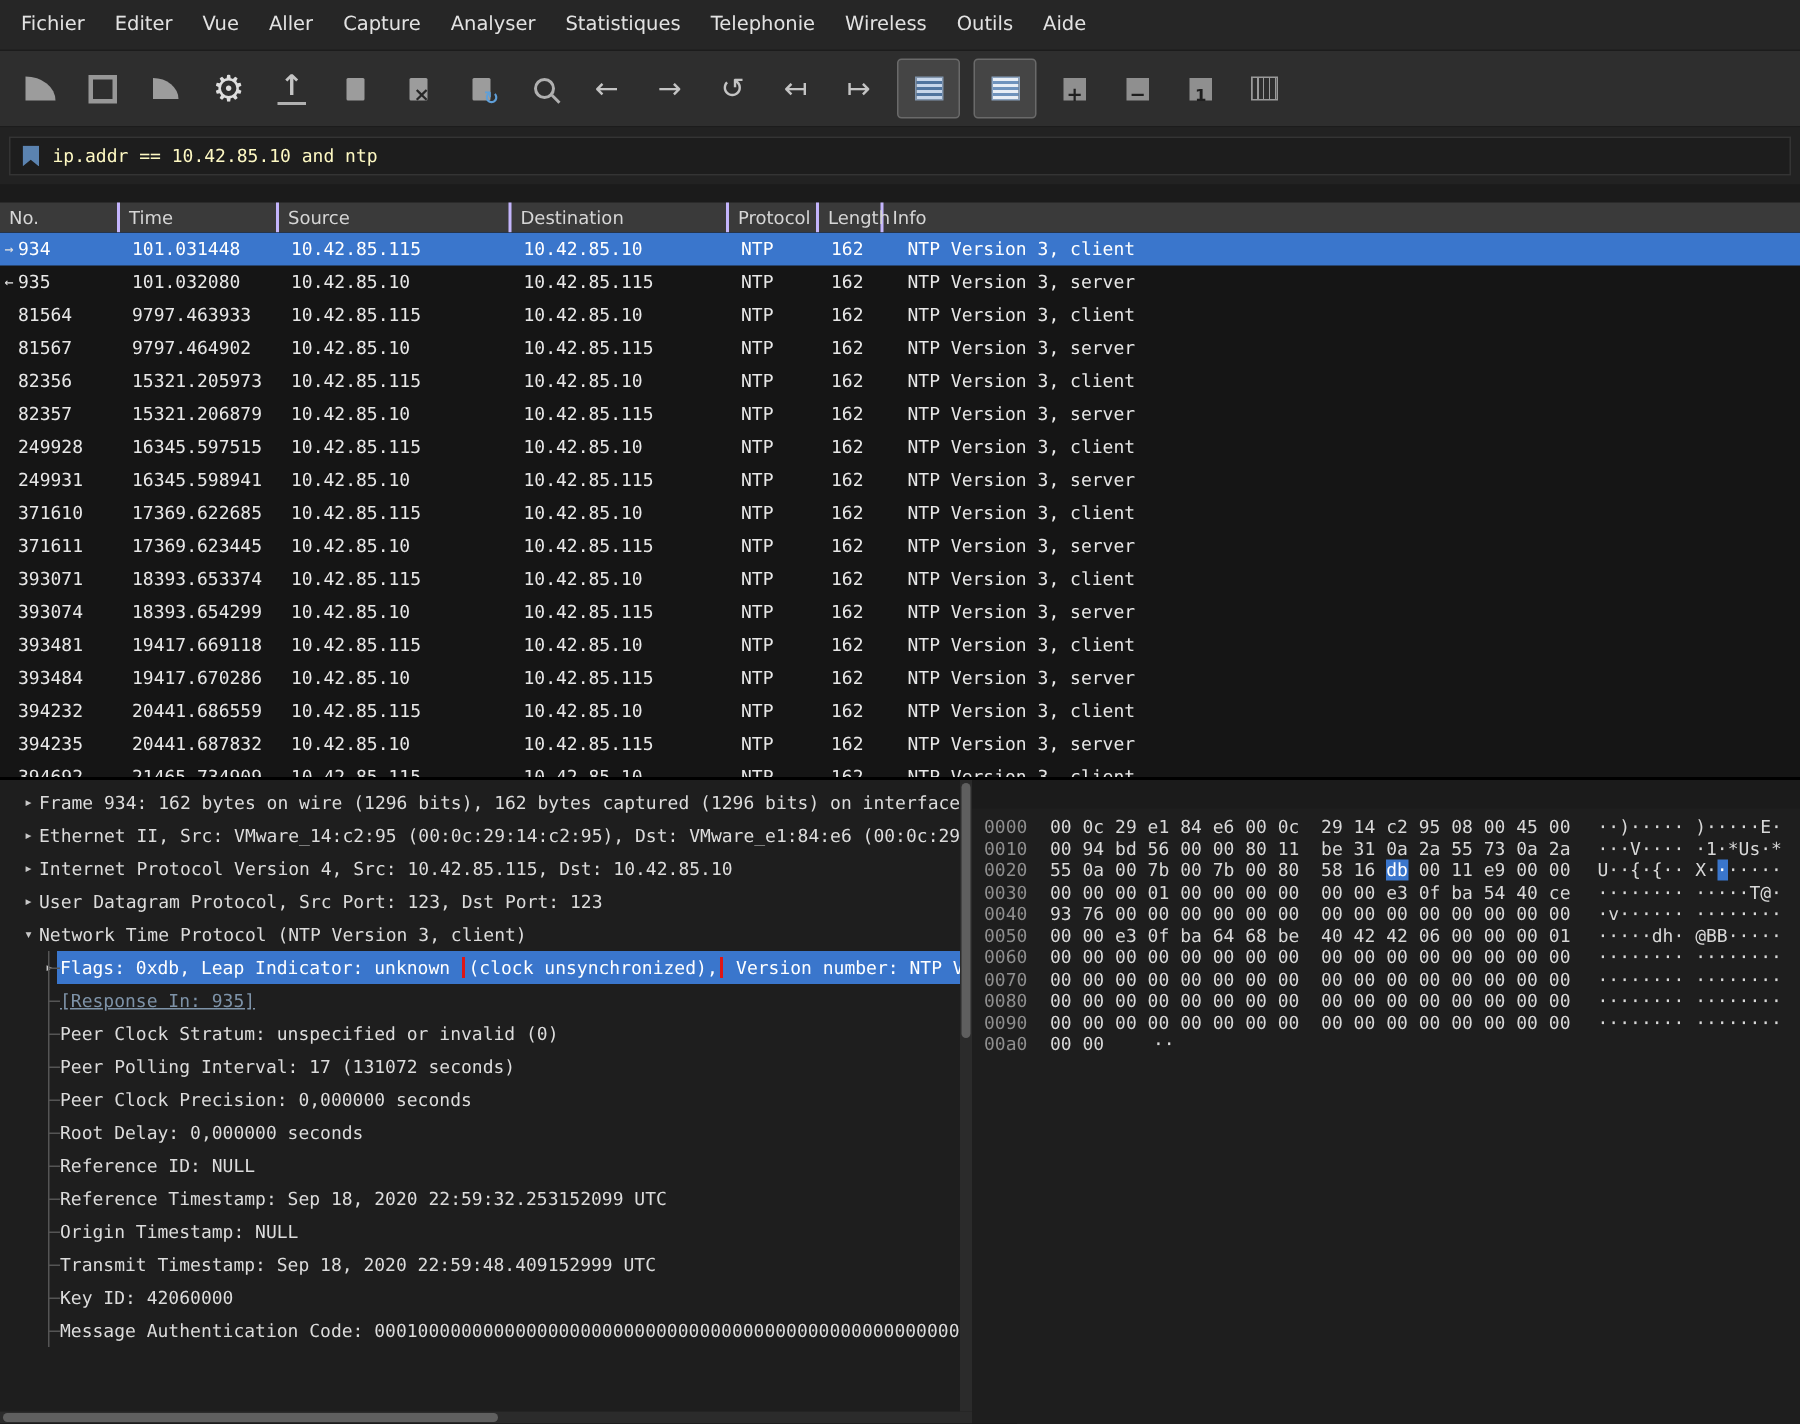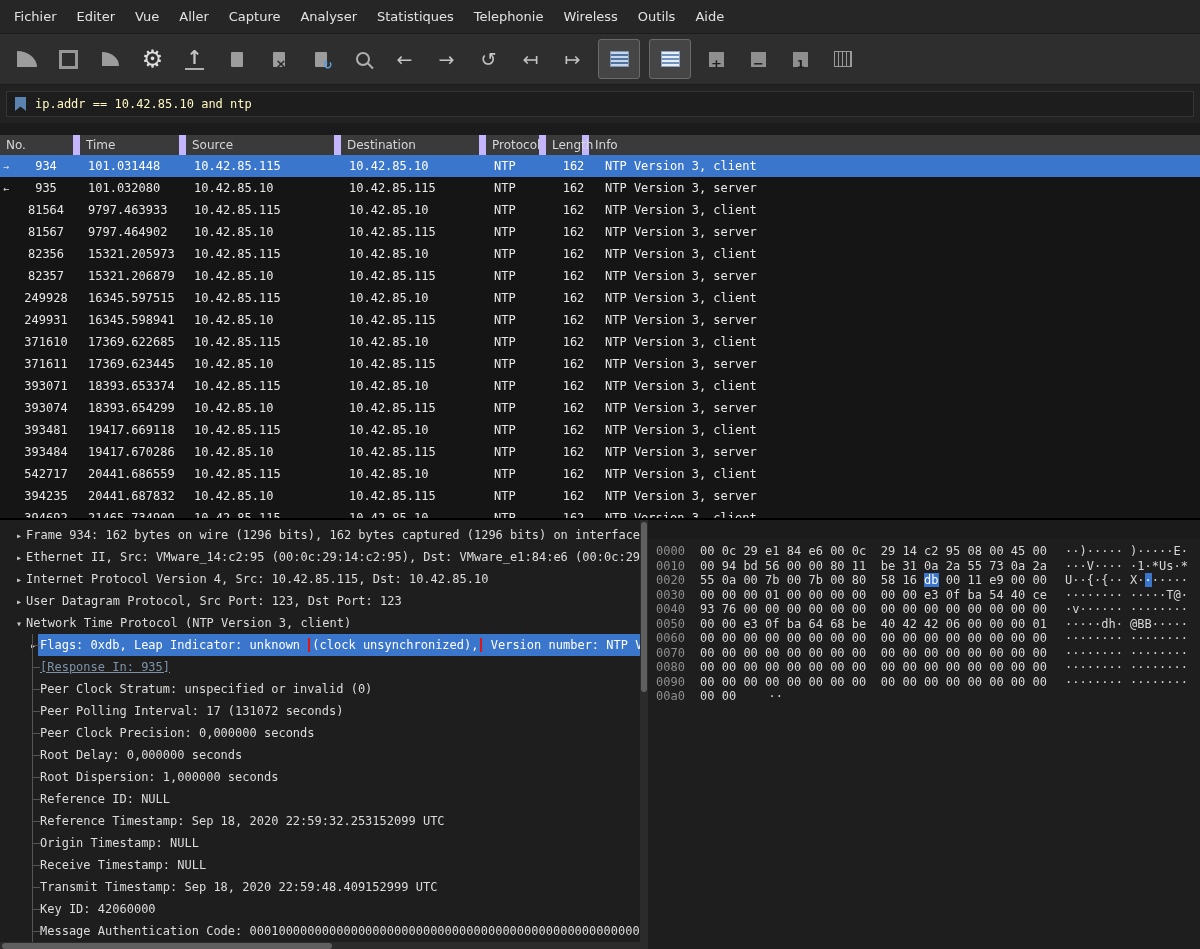--- a/index.html
+++ b/index.html
@@ -38,29 +38,29 @@
   .ic-zoom-100::before{content:"1";color:#1e1e1e;font:bold 11px/15px "DejaVu Sans",sans-serif;}
   .ic-columns{width:16px;height:14px;border:1px solid #9a9a9a;background:repeating-linear-gradient(90deg,transparent 0 3px,#9a9a9a 3px 4px);}
   
   .filterband{height:38px;background:#222;display:flex;align-items:center;padding:0 6px;flex:none;}
   .filterbar{flex:1;height:24px;background:#1d1d1d;border:1px solid #343434;display:flex;align-items:center;padding:0 8px;gap:9px;}
   .bookmark{width:11px;height:14px;background:#5b83b0;clip-path:polygon(0 0,100% 0,100% 100%,50% 68%,0 100%);flex:none;}
   .filtertext{font:12px "DejaVu Sans Mono",monospace;color:#fef9c3;white-space:pre;}
   .spacer{height:12px;background:#1b1b1b;flex:none;}
   
   .lheader{height:20px;background:#3a3a3a;display:flex;align-items:center;font-size:12px;color:#d6d6d6;flex:none;}
-  .hcell{border-right:7px solid #c4b5fd;height:100%;display:flex;align-items:center;padding-left:6px;box-sizing:border-box;}
+  .hcell{border-right:2px solid #c4b5fd;height:100%;display:flex;align-items:center;padding-left:6px;box-sizing:border-box;}
   .h-no{width:80px;}.h-time{width:106px;text-align:right;}.h-src{width:155px;}.h-dst{width:145px;}.h-proto{width:60px;}.h-len{width:43px;}.h-info{flex:1;border-right:none;}
   .lbody{height:363px;background:#151515;overflow:hidden;font:12px "DejaVu Sans Mono",monospace;color:#e8e8e8;flex:none;}
   .prow{height:22px;display:flex;align-items:center;white-space:pre;}
   .prow.sel{background:#3a76cc;color:#fff;}
   .c-mark{width:12px;font-size:10px;color:#e0e0e0;text-align:center;}
-  .c-no{width:68px;text-align:center;padding-right:8px;}
+  .c-no{width:68px;text-align:left;padding-right:8px;}
   .c-time{width:106px;}.c-src{width:155px;}.c-dst{width:145px;}.c-proto{width:60px;}
-  .c-len{width:39px;text-align:center;padding-right:4px;}
+  .c-len{width:39px;text-align:left;padding-right:4px;}
   .c-info{flex:1;padding-left:8px;overflow:hidden;}
   .splitter{height:2px;background:#000;flex:none;}
   
   .bottom{flex:1;display:flex;min-height:0;}
   .left-col{width:648px;display:flex;flex-direction:column;flex:none;}
   .dwrap{display:flex;height:423px;}
   .details{width:640px;background:#1e1e1e;padding-top:4px;overflow:hidden;
     font:12px "DejaVu Sans Mono",monospace;color:#dcdcdc;}
   .dline{height:22px;display:flex;align-items:center;white-space:pre;position:relative;overflow:hidden;}
   .exp{width:14px;flex:none;text-align:center;color:#c8c8c8;font-size:10px;margin-left:12px;}
@@ -191,21 +191,21 @@
       <div class="prow"><span class="c-mark"></span><span class="c-no">82356</span><span class="c-time">15321.205973</span><span class="c-src">10.42.85.115</span><span class="c-dst">10.42.85.10</span><span class="c-proto">NTP</span><span class="c-len">162</span><span class="c-info">NTP Version 3, client</span></div>
       <div class="prow"><span class="c-mark"></span><span class="c-no">82357</span><span class="c-time">15321.206879</span><span class="c-src">10.42.85.10</span><span class="c-dst">10.42.85.115</span><span class="c-proto">NTP</span><span class="c-len">162</span><span class="c-info">NTP Version 3, server</span></div>
       <div class="prow"><span class="c-mark"></span><span class="c-no">249928</span><span class="c-time">16345.597515</span><span class="c-src">10.42.85.115</span><span class="c-dst">10.42.85.10</span><span class="c-proto">NTP</span><span class="c-len">162</span><span class="c-info">NTP Version 3, client</span></div>
       <div class="prow"><span class="c-mark"></span><span class="c-no">249931</span><span class="c-time">16345.598941</span><span class="c-src">10.42.85.10</span><span class="c-dst">10.42.85.115</span><span class="c-proto">NTP</span><span class="c-len">162</span><span class="c-info">NTP Version 3, server</span></div>
       <div class="prow"><span class="c-mark"></span><span class="c-no">371610</span><span class="c-time">17369.622685</span><span class="c-src">10.42.85.115</span><span class="c-dst">10.42.85.10</span><span class="c-proto">NTP</span><span class="c-len">162</span><span class="c-info">NTP Version 3, client</span></div>
       <div class="prow"><span class="c-mark"></span><span class="c-no">371611</span><span class="c-time">17369.623445</span><span class="c-src">10.42.85.10</span><span class="c-dst">10.42.85.115</span><span class="c-proto">NTP</span><span class="c-len">162</span><span class="c-info">NTP Version 3, server</span></div>
       <div class="prow"><span class="c-mark"></span><span class="c-no">393071</span><span class="c-time">18393.653374</span><span class="c-src">10.42.85.115</span><span class="c-dst">10.42.85.10</span><span class="c-proto">NTP</span><span class="c-len">162</span><span class="c-info">NTP Version 3, client</span></div>
       <div class="prow"><span class="c-mark"></span><span class="c-no">393074</span><span class="c-time">18393.654299</span><span class="c-src">10.42.85.10</span><span class="c-dst">10.42.85.115</span><span class="c-proto">NTP</span><span class="c-len">162</span><span class="c-info">NTP Version 3, server</span></div>
       <div class="prow"><span class="c-mark"></span><span class="c-no">393481</span><span class="c-time">19417.669118</span><span class="c-src">10.42.85.115</span><span class="c-dst">10.42.85.10</span><span class="c-proto">NTP</span><span class="c-len">162</span><span class="c-info">NTP Version 3, client</span></div>
       <div class="prow"><span class="c-mark"></span><span class="c-no">393484</span><span class="c-time">19417.670286</span><span class="c-src">10.42.85.10</span><span class="c-dst">10.42.85.115</span><span class="c-proto">NTP</span><span class="c-len">162</span><span class="c-info">NTP Version 3, server</span></div>
-      <div class="prow"><span class="c-mark"></span><span class="c-no">542717</span><span class="c-time">20441.686559</span><span class="c-src">10.42.85.115</span><span class="c-dst">10.42.85.10</span><span class="c-proto">NTP</span><span class="c-len">162</span><span class="c-info">NTP Version 3, client</span></div>
+      <div class="prow"><span class="c-mark"></span><span class="c-no">394232</span><span class="c-time">20441.686559</span><span class="c-src">10.42.85.115</span><span class="c-dst">10.42.85.10</span><span class="c-proto">NTP</span><span class="c-len">162</span><span class="c-info">NTP Version 3, client</span></div>
       <div class="prow"><span class="c-mark"></span><span class="c-no">394235</span><span class="c-time">20441.687832</span><span class="c-src">10.42.85.10</span><span class="c-dst">10.42.85.115</span><span class="c-proto">NTP</span><span class="c-len">162</span><span class="c-info">NTP Version 3, server</span></div>
       <div class="prow"><span class="c-mark"></span><span class="c-no">394692</span><span class="c-time">21465.734909</span><span class="c-src">10.42.85.115</span><span class="c-dst">10.42.85.10</span><span class="c-proto">NTP</span><span class="c-len">162</span><span class="c-info">NTP Version 3, client</span></div>
     </div>
 
   <div class="splitter"></div>
 
   <div class="bottom">
     <div class="left-col">
       <div class="dwrap">
         <div class="details">
@@ -213,25 +213,23 @@
             <div class="dline"><span class="exp">▸</span><span class="dtext">Ethernet II, Src: VMware_14:c2:95 (00:0c:29:14:c2:95), Dst: VMware_e1:84:e6 (00:0c:29:</span></div>
             <div class="dline"><span class="exp">▸</span><span class="dtext">Internet Protocol Version 4, Src: 10.42.85.115, Dst: 10.42.85.10</span></div>
             <div class="dline"><span class="exp">▸</span><span class="dtext">User Datagram Protocol, Src Port: 123, Dst Port: 123</span></div>
             <div class="dline"><span class="exp">▾</span><span class="dtext">Network Time Protocol (NTP Version 3, client)</span></div>
             <div class="dline lvl1 sel"><span class="exp">▸</span><span class="dtext">Flags: 0xdb, Leap Indicator: unknown <span class="redbox">(clock unsynchronized),</span> Version number: NTP Ver</span></div>
             <div class="dline lvl1 link"><span class="exp"></span><span class="dtext">[Response In: 935]</span></div>
             <div class="dline lvl1"><span class="exp"></span><span class="dtext">Peer Clock Stratum: unspecified or invalid (0)</span></div>
             <div class="dline lvl1"><span class="exp"></span><span class="dtext">Peer Polling Interval: 17 (131072 seconds)</span></div>
             <div class="dline lvl1"><span class="exp"></span><span class="dtext">Peer Clock Precision: 0,000000 seconds</span></div>
             <div class="dline lvl1"><span class="exp"></span><span class="dtext">Root Delay: 0,000000 seconds</span></div>
-            <div class="dline lvl1"><span class="exp"></span><span class="dtext">Root Dispersion: 1,000000 seconds</span></div>
             <div class="dline lvl1"><span class="exp"></span><span class="dtext">Reference ID: NULL</span></div>
             <div class="dline lvl1"><span class="exp"></span><span class="dtext">Reference Timestamp: Sep 18, 2020 22:59:32.253152099 UTC</span></div>
             <div class="dline lvl1"><span class="exp"></span><span class="dtext">Origin Timestamp: NULL</span></div>
-            <div class="dline lvl1"><span class="exp"></span><span class="dtext">Receive Timestamp: NULL</span></div>
             <div class="dline lvl1"><span class="exp"></span><span class="dtext">Transmit Timestamp: Sep 18, 2020 22:59:48.409152999 UTC</span></div>
             <div class="dline lvl1"><span class="exp"></span><span class="dtext">Key ID: 42060000</span></div>
             <div class="dline lvl1"><span class="exp"></span><span class="dtext">Message Authentication Code: 00010000000000000000000000000000000000000000000000000000000000000000</span></div>
           </div>
         <div class="vscroll">
           <div class="vthumb"></div>
         </div>
       </div>
       <div class="hscroll">
         <div class="hthumb"></div>

